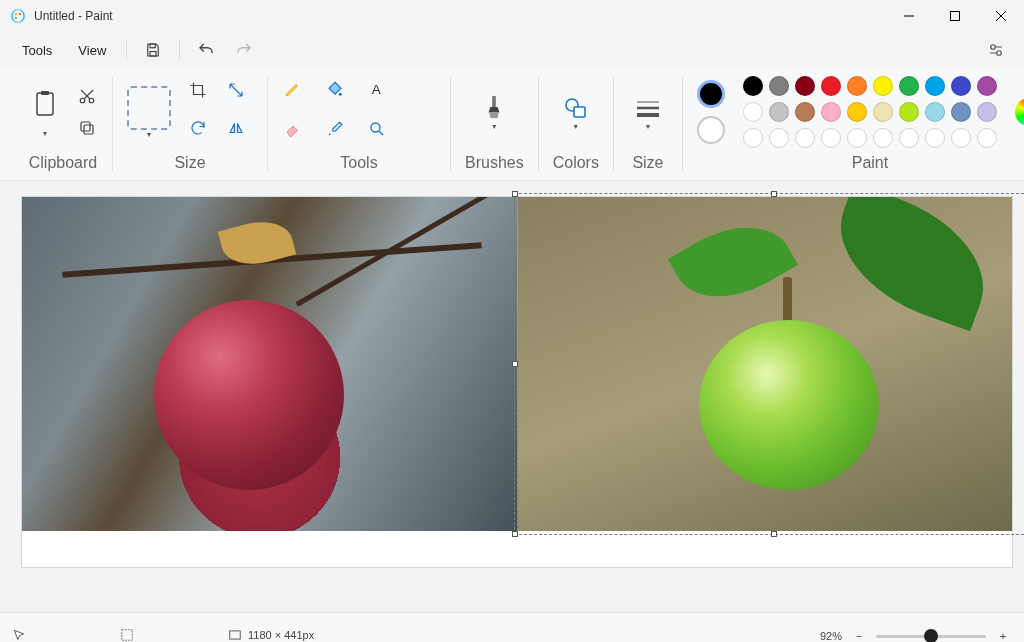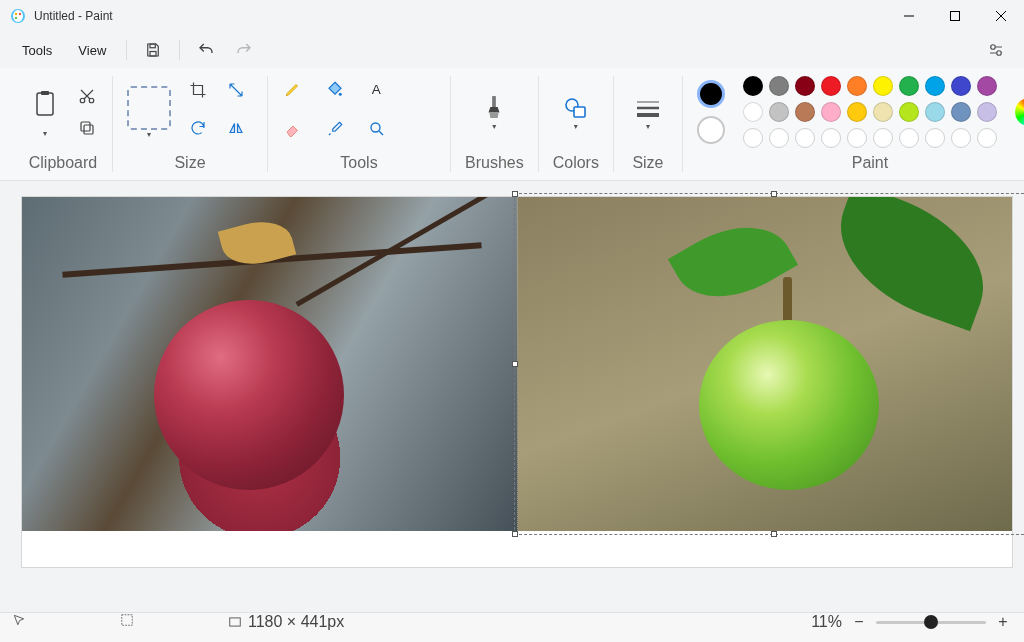--- a/index.html
+++ b/index.html
@@ -83,21 +83,21 @@
   .stem-g { position:absolute; top:80px; left:calc(55% - 6px); width:9px; height:60px; background:#6d5a2c; border-radius:3px; }
 
   
   .marquee { position:absolute; left:492px; top:-4px; width:520px; height:342px; border:1px dashed #777; pointer-events:none; }
   .handle { position:absolute; width:6px; height:6px; background:#fff; border:1px solid #555; }
   .handle.tl{top:-3px;left:-3px;} .handle.t{top:-3px;left:calc(50% - 3px);}
   .handle.l{top:calc(50% - 3px);left:-3px;}
   .handle.bl{bottom:-3px;left:-3px;} .handle.b{bottom:-3px;left:calc(50% - 3px);}
 
   
-  .statusbar { height:30px; border-top:1px solid #e0e0e0; background:#f7f7f7; display:flex; align-items:flex-start; padding:0 12px; font-size:16px; color:#444; gap:18px; }
+  .statusbar { height:30px; border-top:1px solid #e0e0e0; background:#f7f7f7; display:flex; align-items:flex-end; padding:0 12px; font-size:11px; color:#444; gap:18px; }
   .statusbar .seg { display:flex; align-items:center; gap:6px; min-width:90px; }
   .statusbar .spacer { flex:1; }
   .zoom { display:flex; align-items:center; gap:8px; }
   .ztrack { width:110px; height:3px; background:#c8c8c8; border-radius:2px; position:relative; }
   .zthumb { position:absolute; left:50%; top:50%; transform:translate(-50%,-50%); width:14px; height:14px; border-radius:50%; background:#222; }
   .zbtn { width:18px; text-align:center; color:#444; }
 
   svg { display:block; }
 </style>
 </head>
@@ -413,21 +413,21 @@
       <span></span>
     </div>
     <div class="seg">
       <svg width="14" height="14" viewBox="0 0 24 24" fill="none" stroke="#555" stroke-width="1.6">
           <rect x="3" y="5" width="18" height="14"></rect>
         </svg>
       <span>1180 × 441px</span>
     </div>
     <div class="spacer"></div>
     <div class="zoom">
-      <span>11%</span>
+      <span>92%</span>
       <span class="zbtn">−</span>
       <div class="ztrack">
           <div class="zthumb"></div>
         </div>
       <span class="zbtn">+</span>
     </div>
   </div>
 
 </div>
 

